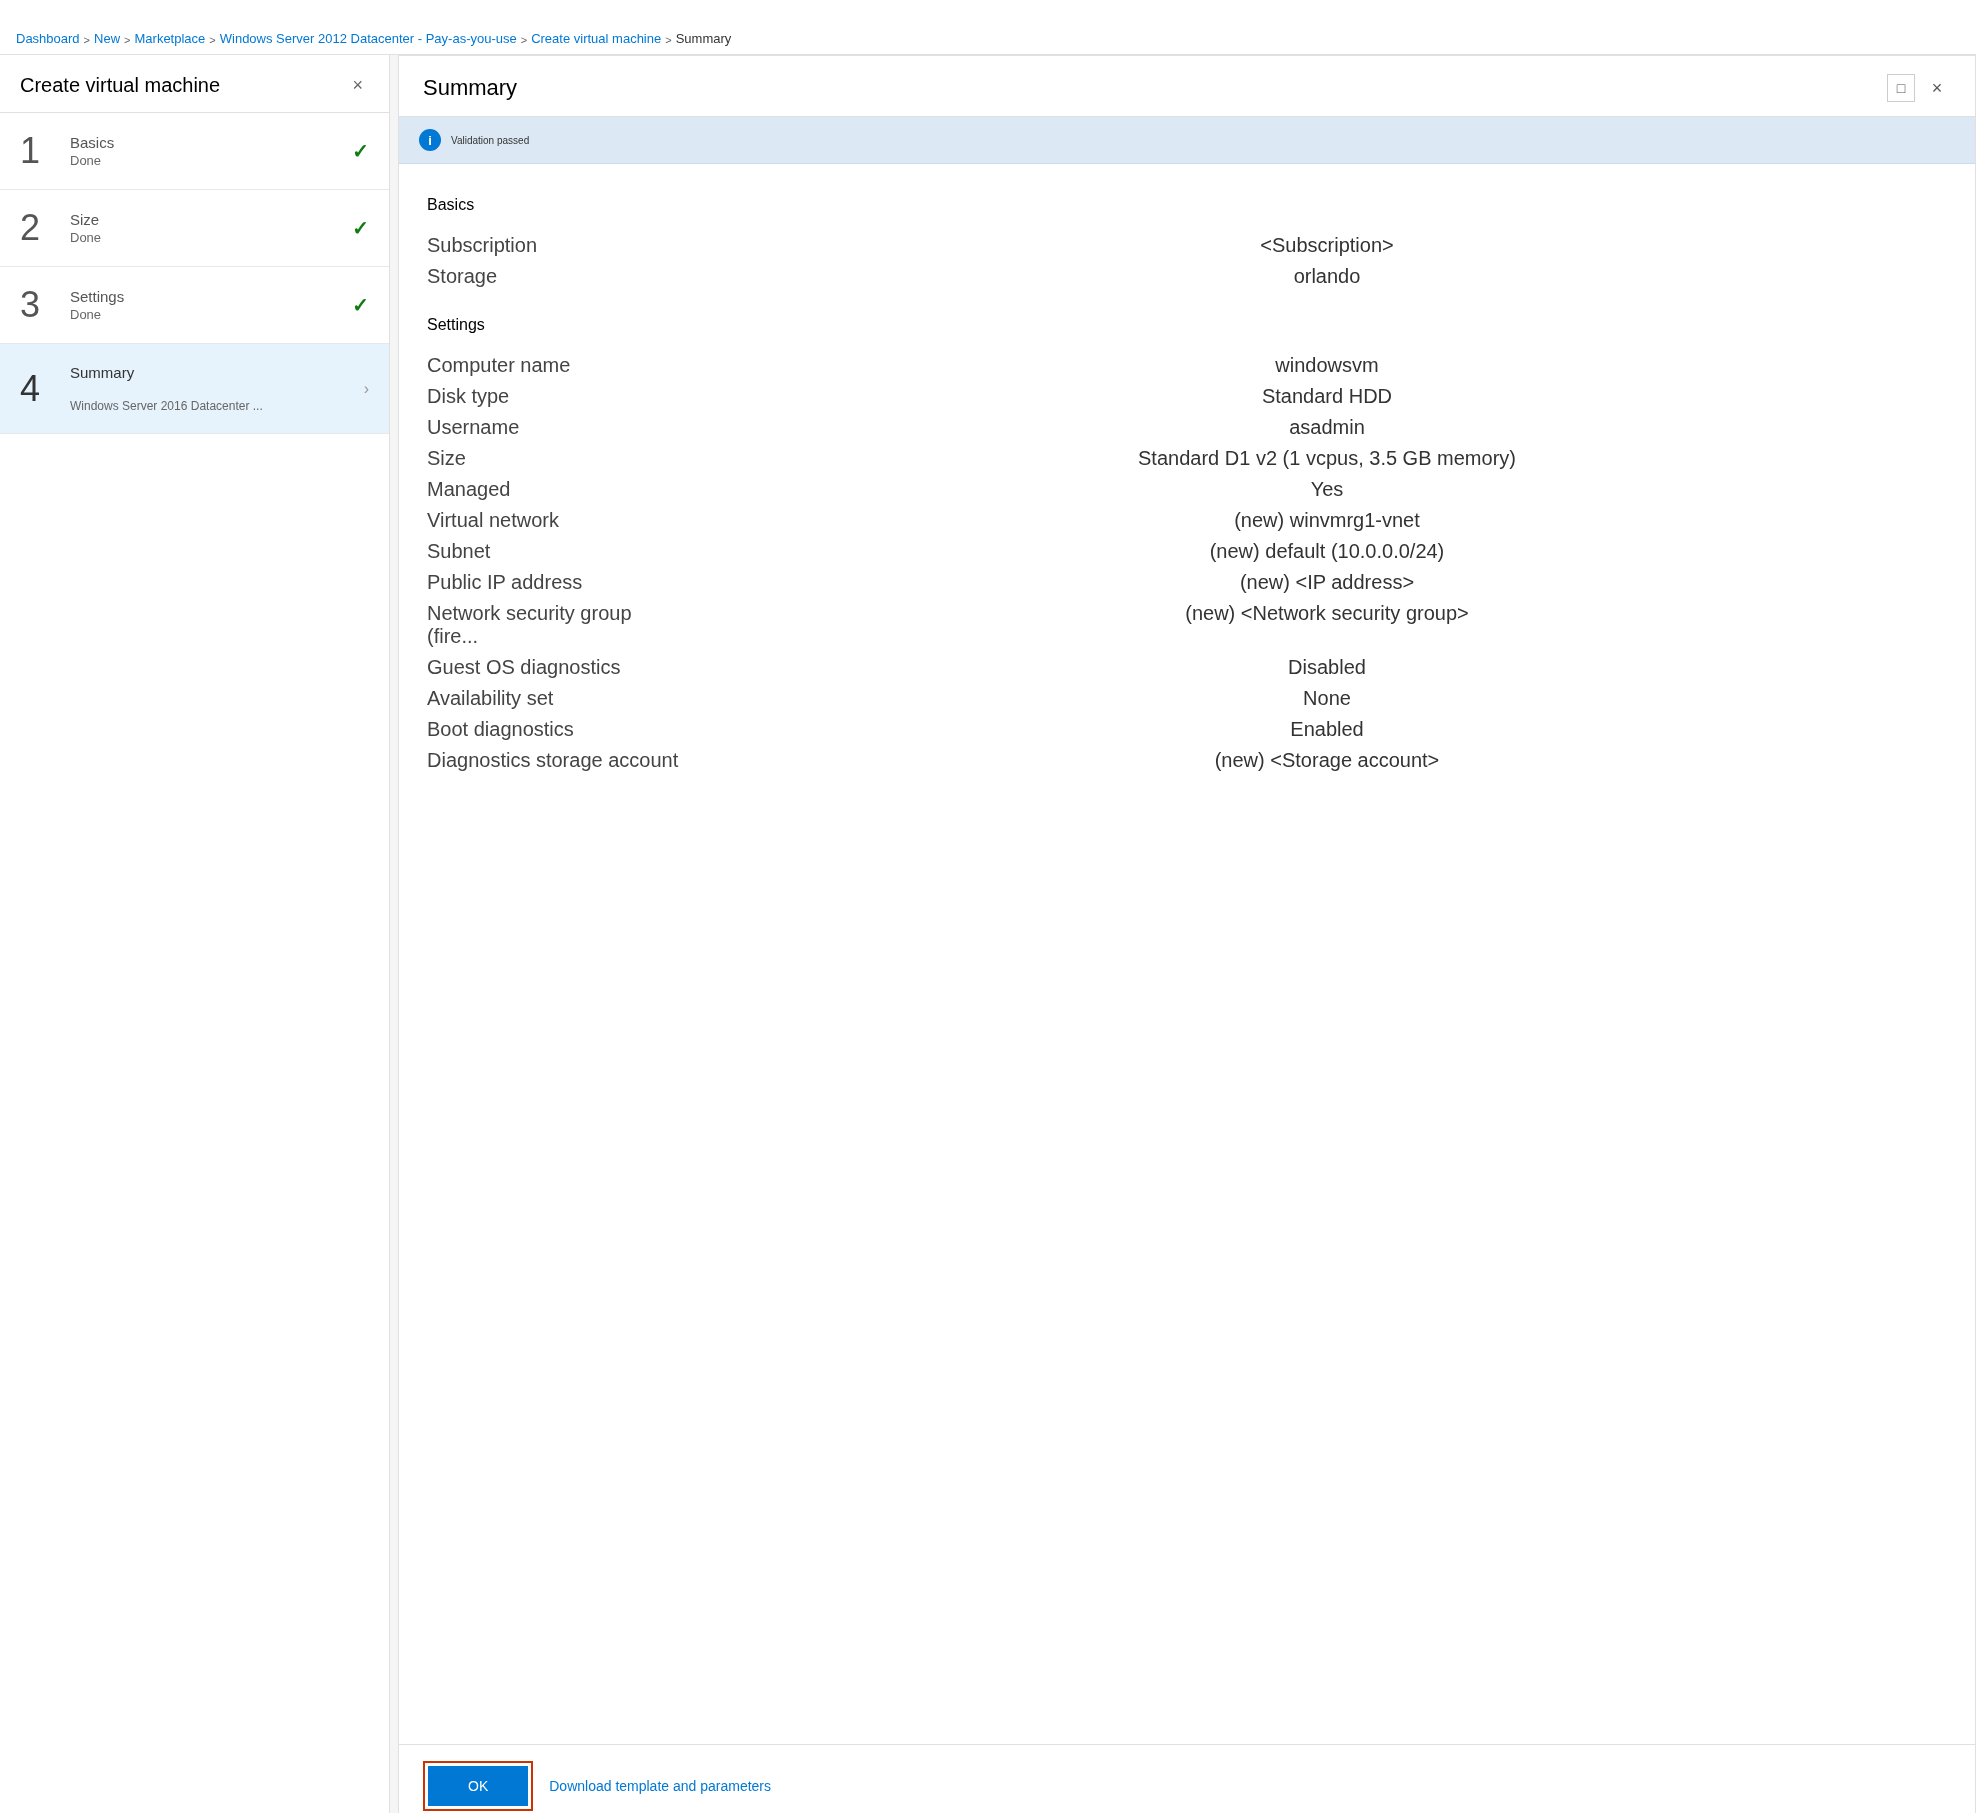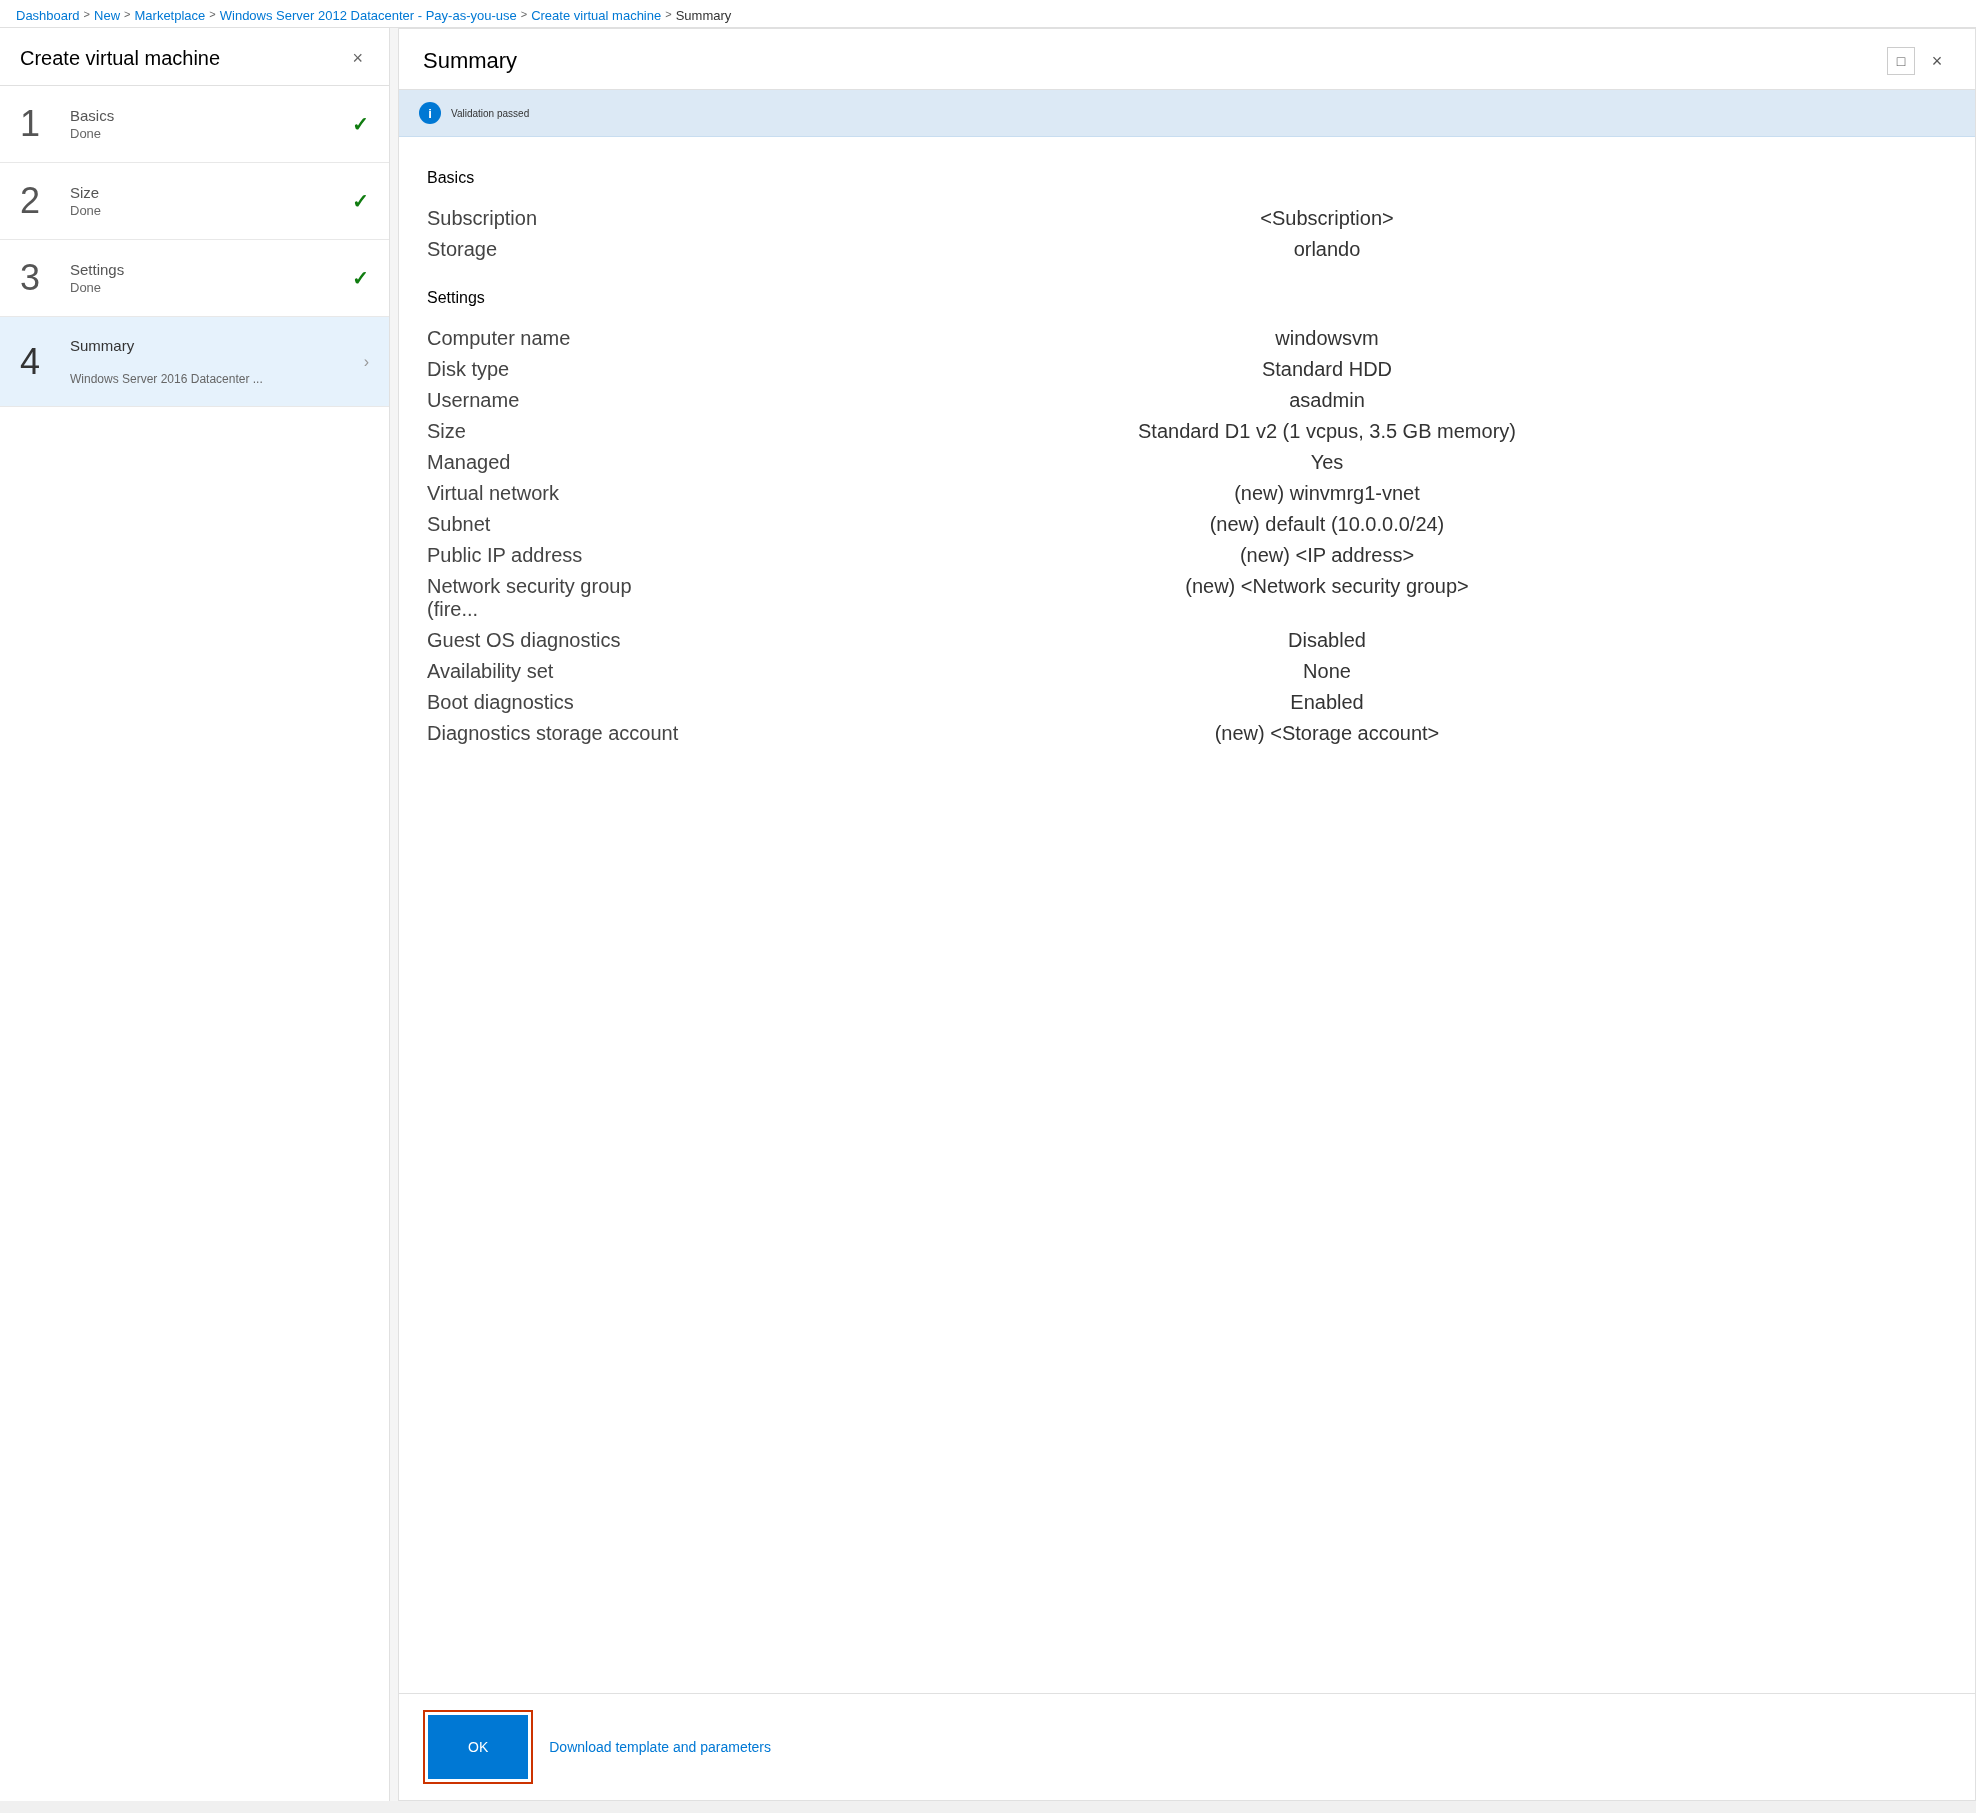--- a/index.html
+++ b/index.html
@@ -14,23 +14,23 @@
     }
 
     
     .breadcrumb {
       padding: 8px 16px;
       font-size: 13px;
       color: #0078d4;
       background: #fff;
       border-bottom: 1px solid #e0e0e0;
       display: flex;
-      align-items: flex-start;
+      align-items: flex-end;
       gap: 4px;
-      height: 28px;
+      height: 55px;
     }
     .breadcrumb span { color: #0078d4; cursor: pointer; }
     .breadcrumb span:last-child { color: #333; cursor: default; }
     .breadcrumb .sep { color: #666; font-size: 11px; }
 
     
     .main-container {
       display: flex;
       height: calc(100% - 40px);
       background: #f5f5f5;
@@ -271,21 +271,21 @@
     .ok-btn-wrapper {
       border: 2px solid #cc3300;
       padding: 3px;
       display: inline-block;
     }
 
     .ok-btn {
       background: #0078d4;
       color: white;
       border: none;
-      padding: 24px 40px;
+      padding: 12px 40px;
       font-size: 14px;
       cursor: pointer;
       font-family: inherit;
       min-width: 80px;
     }
 
     .download-link {
       color: #0078d4;
       text-decoration: none;
       font-size: 14px;

